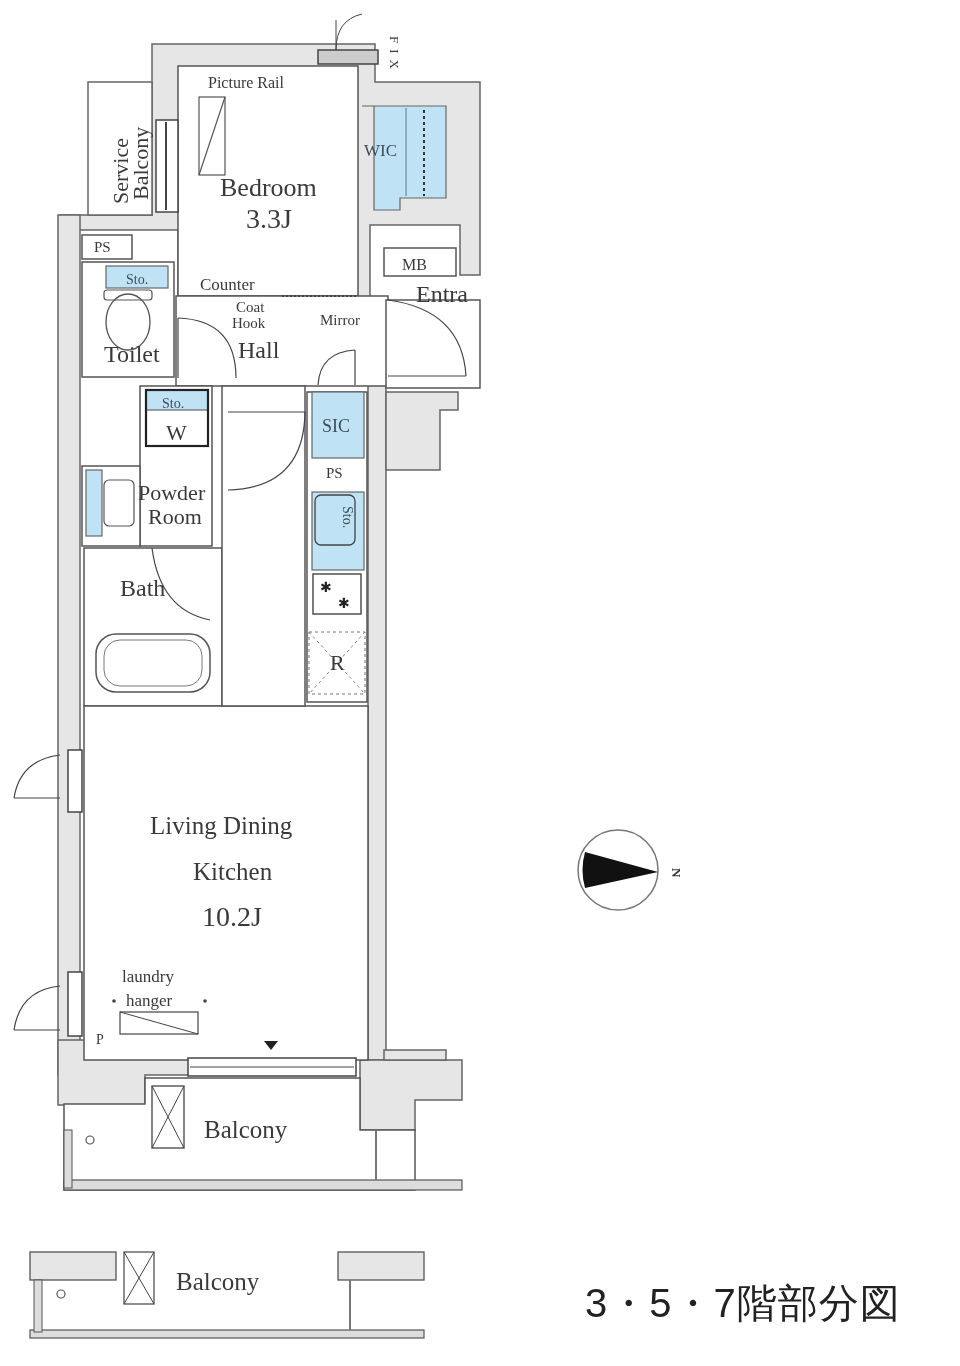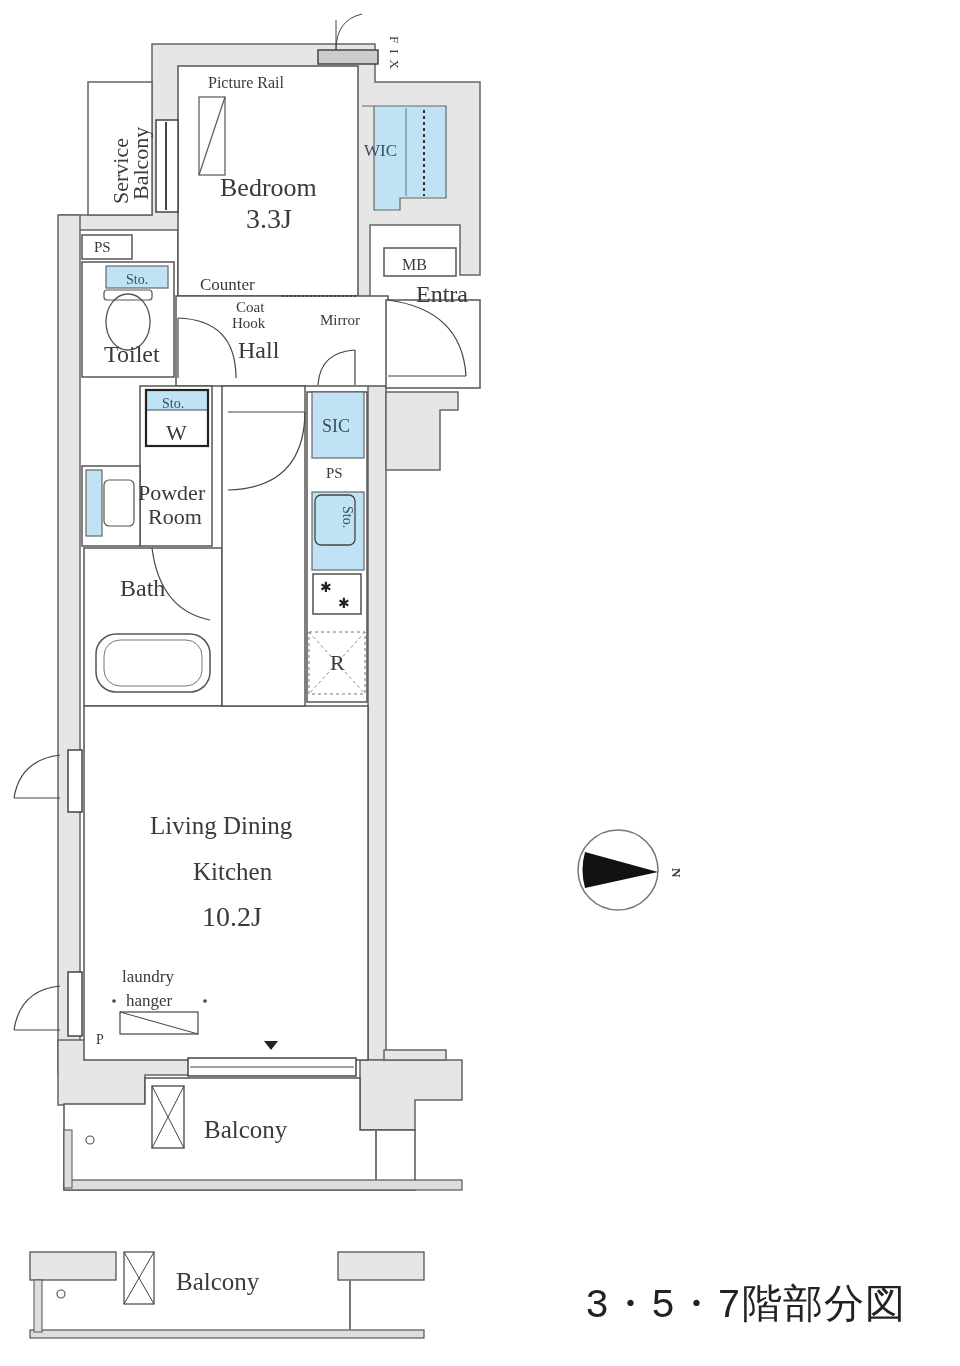--- a/index.html
+++ b/index.html
@@ -1,20 +1,20 @@
 <!DOCTYPE html>
 <html><head>
 <meta charset="utf-8">
 <style>
   html, body { margin: 0; padding: 0; background: #ffffff; }
   body { width: 960px; height: 1366px; position: relative; overflow: hidden; font-family: "DejaVu Serif", serif; }
   svg { position: absolute; left: 0; top: 0; }
   .lbl { font-family: "Liberation Serif", "DejaVu Serif", serif; fill: #3a3a3a; }
   .lbl-blue { font-family: "Liberation Serif", "DejaVu Serif", serif; fill: #3d4d5c; }
-  .caption { position: absolute; left: 585px; top: 1276px; font-family: Liberation Mono, monospace; font-size: 40px; color: #222; letter-spacing: 1px; white-space: nowrap; }
+  .caption { position: absolute; left: 585px; top: 1276px; font-family: Liberation Sans, sans-serif; font-size: 40px; color: #222; letter-spacing: 1px; white-space: nowrap; }
 </style>
 </head>
 <body>
 
 <svg width="960" height="1366" viewBox="0 0 960 1366">
 
   <g fill="#e6e6e6" stroke="#666" stroke-width="1.5">
 
     <path d="M152 44 H375 V82 H480 V275 H460 V225 H370 V300 H178 V230 H60 V215 H152 Z"></path>
 

